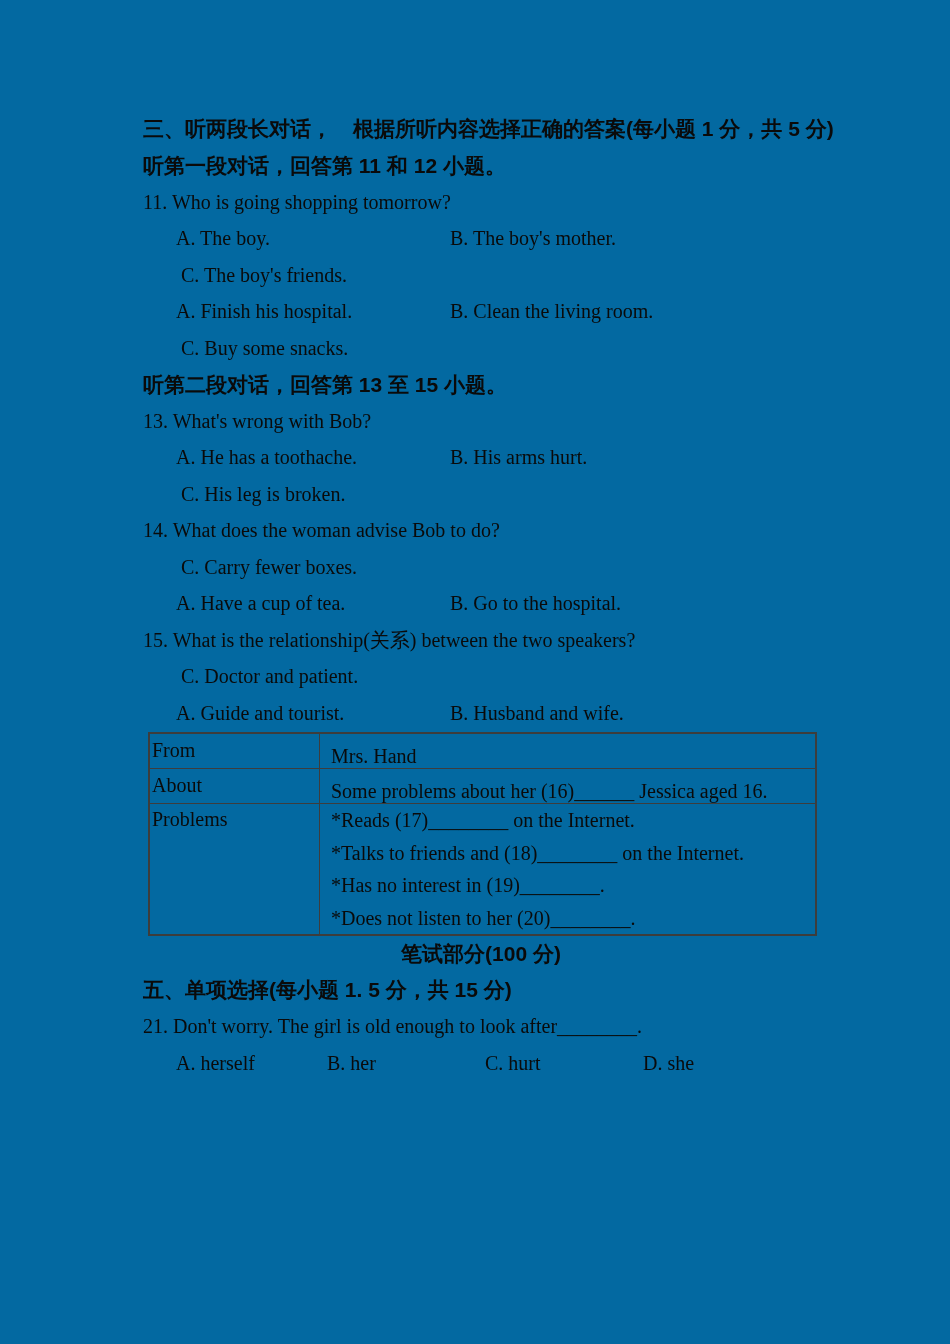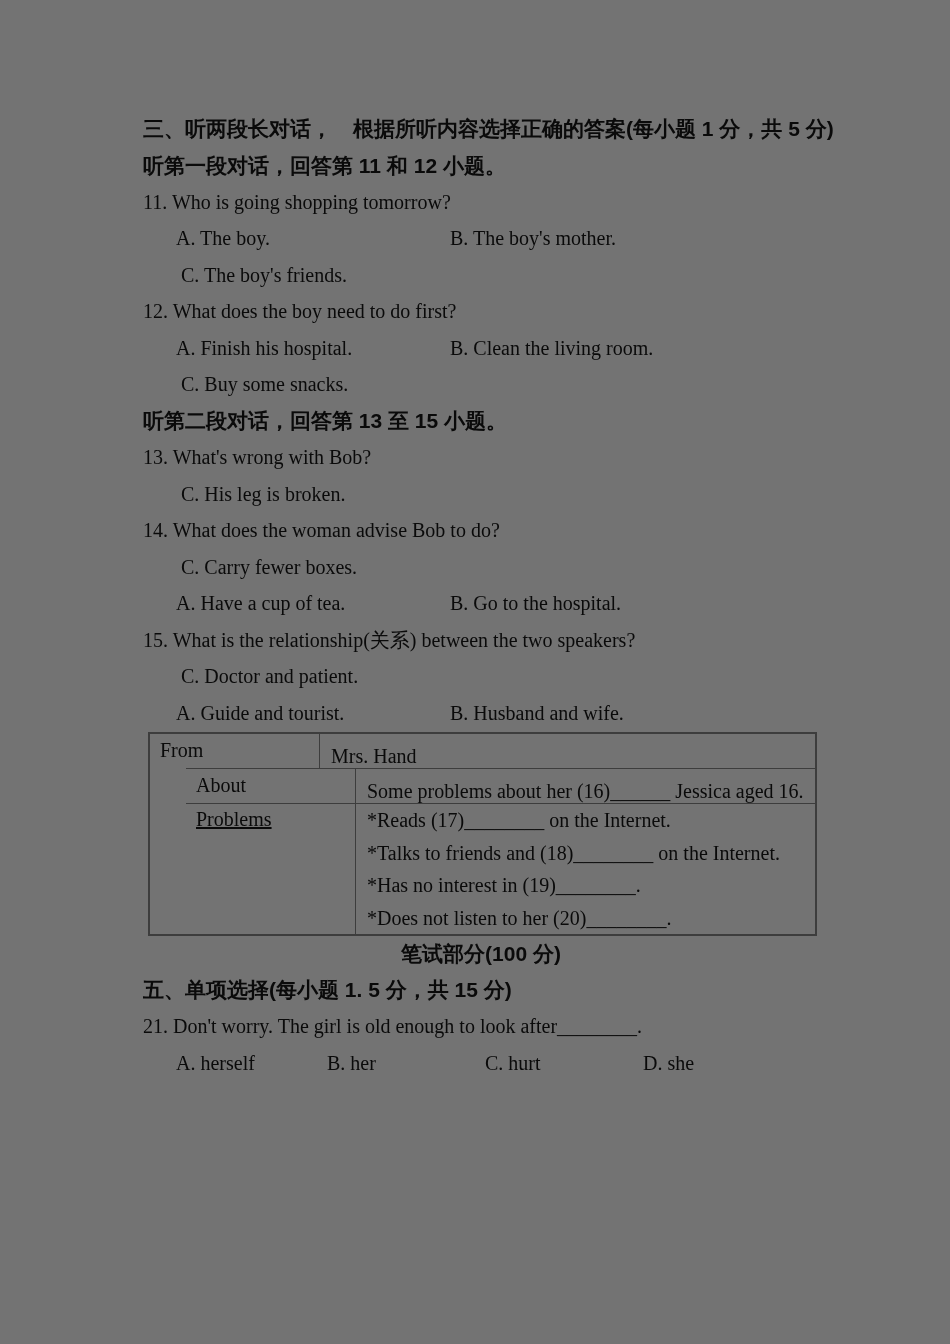--- a/index.html
+++ b/index.html
@@ -1,20 +1,20 @@
 <!DOCTYPE html>
 <html><head>
 <meta charset="utf-8">
 <style>
   html,body { margin:0; padding:0; background:#e8e8e8; }
   .page {
     position:relative;
     width:950px; height:1344px;
     margin:0 auto;
-    background:#737373;
+    background:#0369a1;
     font-family:"Liberation Serif", serif;
     font-size:20px;
     color:#0a0a0a;
     overflow:hidden;
   }
   .content {
     position:absolute;
     left:143px; top:111px;
     width:676px;
   }
@@ -37,29 +37,29 @@
   .o4b { display:inline-block; width:158px; }
   .o4c { display:inline-block; width:158px; }
   
   .tbl {
     margin-left:5px;
     width:669px;
     border:2px solid #3d3d3d;
     box-sizing:border-box;
   }
   .trow { display:grid; grid-template-columns:169px 1fr; }
-  .trow + .trow { border-top:1px solid #3d3d3d;margin-left:36px; }
+  .trow + .trow { border-top:1px solid #3d3d3d; }
   .trow.short { height:34px; }
   .trow.tall  { height:130px; }
   .tlabel {
-    padding-left:10px;
+    padding-left:2px;
     display:flex; align-items:center;
   }
   .trow.tall .tlabel { align-items:flex-start; }
-  .trow.tall .tlabel span { height:32.5px; display:flex; align-items:center;text-decoration:underline; }
+  .trow.tall .tlabel span { height:32.5px; display:flex; align-items:center; }
   .tval {
     border-left:1px solid #3d3d3d;
     padding-left:11px;
     display:flex; flex-direction:column; justify-content:flex-end;
   }
   .trow.tall .tval { justify-content:flex-start; padding-top:1px; }
   .trow.tall .tval div { height:32.5px; display:flex; align-items:center; }
 </style>
 </head>
 <body>
@@ -72,32 +72,35 @@
 
     <div class="line">11. Who is going shopping tomorrow?</div>
     <div class="line optrow">
       <span class="o3">A. The boy.</span>
       <span>B. The boy's mother.</span>
     </div>
     <div class="line optC">
       <span>C. The boy's friends.</span>
     </div>
 
-    <div class="line">12. What does the boy need to do first?</div>
     <div class="line optrow">
       <span class="o3">A. Finish his hospital.</span>
       <span>B. Clean the living room.</span>
     </div>
     <div class="line optC">
       <span>C. Buy some snacks.</span>
     </div>
 
     <div class="line cn">听第二段对话，回答第 13 至 15 小题。</div>
 
     <div class="line">13. What's wrong with Bob?</div>
+    <div class="line optrow">
+      <span class="o3">A. He has a toothache.</span>
+      <span>B. His arms hurt.</span>
+    </div>
     <div class="line optC">
       <span>C. His leg is broken.</span>
     </div>
 
     <div class="line">14. What does the woman advise Bob to do?</div>
     <div class="line optC">
       <span>C. Carry fewer boxes.</span>
     </div>
     <div class="line optrow">
       <span class="o3">A. Have a cup of tea.</span>

